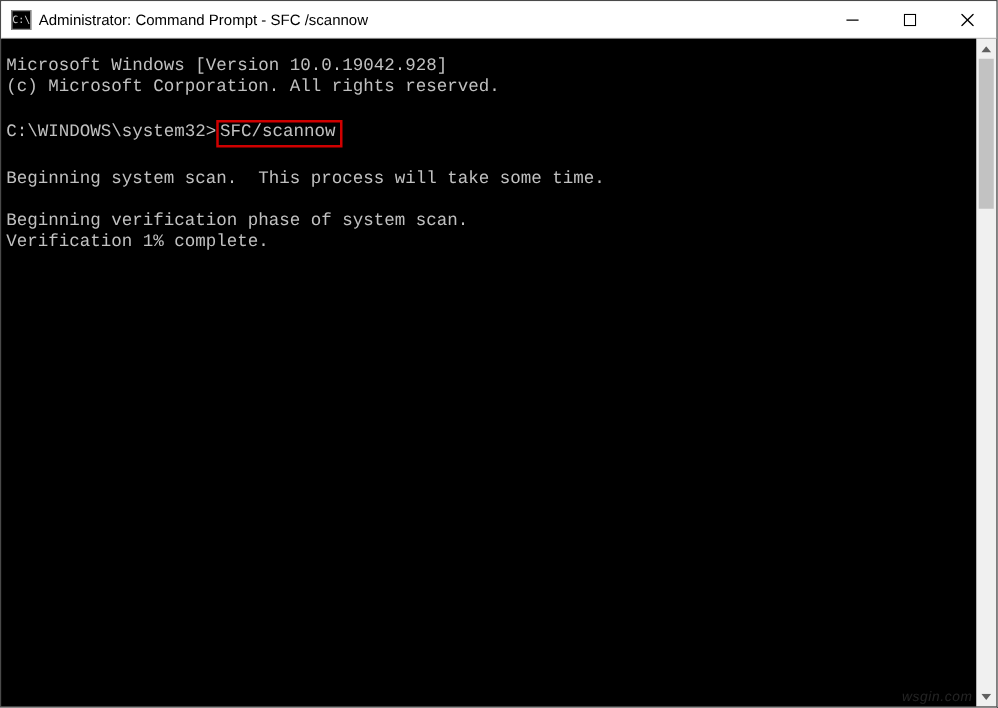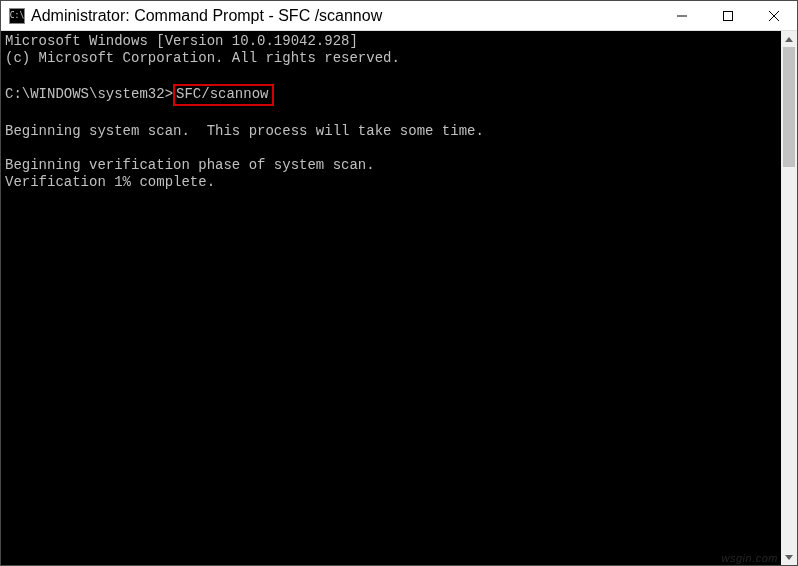--- a/index.html
+++ b/index.html
@@ -37,21 +37,21 @@
     background: #000;
     display: inline-flex;
     align-items: center;
     justify-content: center;
     color: #ccc;
     font-size: 8px;
     font-family: Consolas, monospace;
     border: 1px solid #888;
   }
   .titlebar-title {
-    font-size: 16px;
+    font-size: 12px;
     color: #000;
     flex: 1;
     white-space: nowrap;
     overflow: hidden;
   }
   .winbtns {
     display: flex;
     height: 100%;
   }
   .winbtn {
@@ -70,21 +70,21 @@
     background: #000;
     position: relative;
   }
   .terminal {
     flex: 1;
     background: #000;
     color: #c0c0c0;
     font-family: Consolas, "Courier New", monospace;
     font-size: 14px;
     line-height: 17px;
-    padding: 2px 4px;
+    padding: 14px 4px;
     white-space: pre;
     position: relative;
   }
   .highlight-box {
     border: 2px solid #d00000;
     padding: 0 4px 1px 1px;
     display: inline-block;
   }
   .scrollbar {
     width: 16px;

